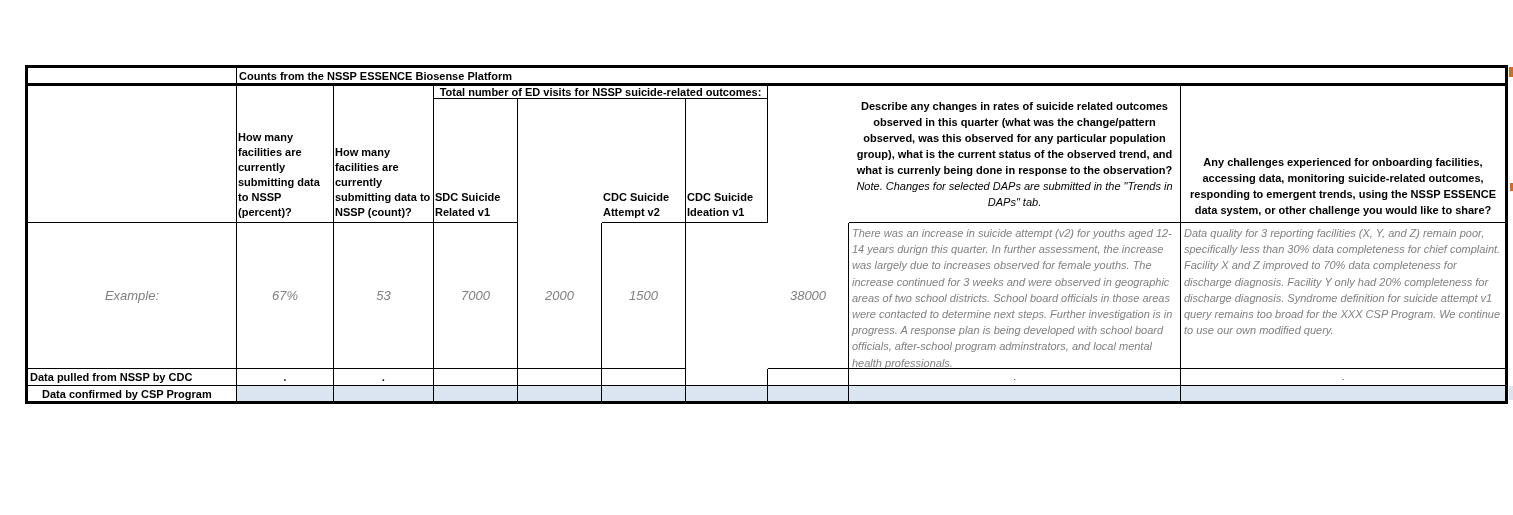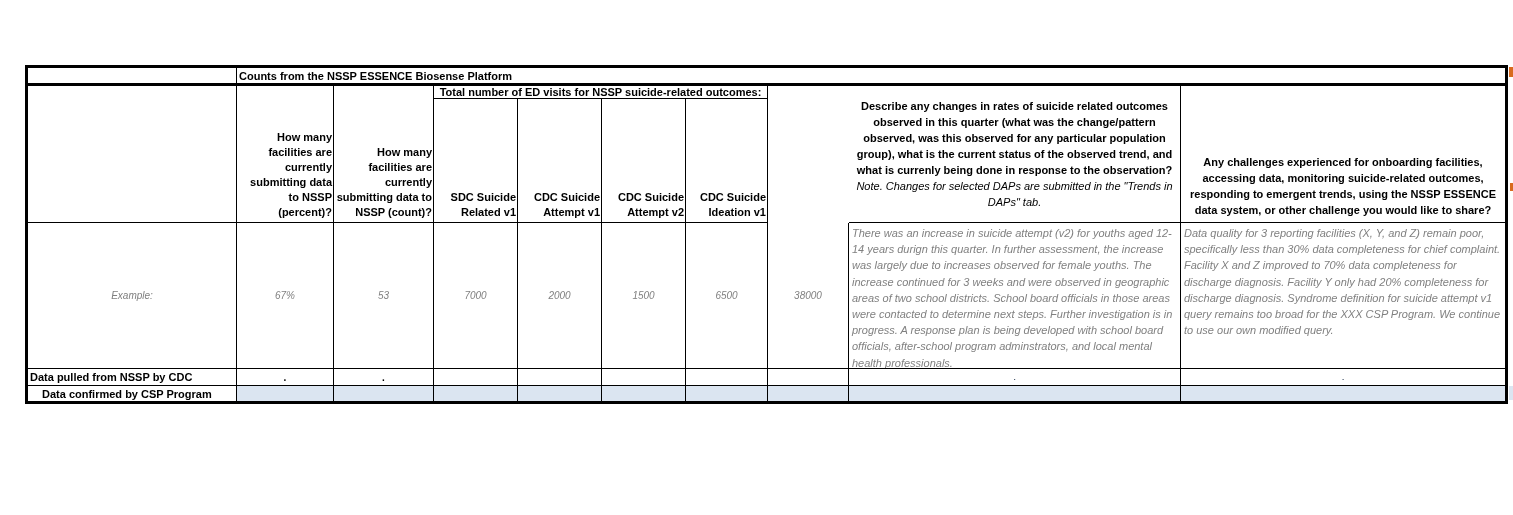--- a/index.html
+++ b/index.html
@@ -32,21 +32,21 @@
   }
   .no-br { border-right: none; }
   .no-bb { border-bottom: none; }
   .thick-bb { border-bottom: 3px solid #000; }
   
   .bold { font-weight: bold; }
   .hdr {
     font-weight: bold;
     font-size: 11px;
     line-height: 15px;
-    text-align: right;
+    text-align: left;
     justify-content: flex-end; 
     padding: 2px 1px;
     color: #000;
   }
   .hdr-mid { justify-content: center; }
   .counts-lbl {
     font-size: 11px;
     font-weight: bold;
     line-height: 14px;
     padding-left: 2px;
@@ -66,21 +66,21 @@
     font-size: 11px;
     line-height: 16px;
     text-align: center;
     padding: 2px 4px;
     color: #000;
   }
   .q-note { font-style: italic; font-weight: normal; }
   .ex {
     color: #808080;
     font-style: italic;
-    font-size: 10px;
+    font-size: 13px;
     justify-content: center;
     text-align: center;
   }
   .ex-long {
     color: #808080;
     font-style: italic;
     font-size: 11px;
     line-height: 16.2px;
     justify-content: flex-start;
     text-align: left;
@@ -120,39 +120,37 @@
 
     <div class="cell" style="grid-column:1; grid-row:2 / 4;"></div>
 
     <div class="cell hdr" style="grid-column:2; grid-row:2 / 4;">How many facilities are currently submitting data to NSSP (percent)?</div>
 
     <div class="cell group-hdr" style="grid-column:4 / 8; grid-row:2;">Total number of ED visits for NSSP suicide-related outcomes:</div>
 
     <div class="cell hdr" style="grid-column:3; grid-row:2 / 4;">How many facilities are currently submitting data to NSSP (count)?</div>
 
     <div class="cell hdr" style="grid-column:4; grid-row:3;">SDC Suicide Related v1</div>
-    <div class="cell hdr" style="grid-column:5; grid-row:3;">CDC Suicide Attempt v1</div>
     <div class="cell hdr" style="grid-column:6; grid-row:3;">CDC Suicide Attempt v2</div>
     <div class="cell hdr" style="grid-column:7; grid-row:3;">CDC Suicide Ideation v1</div>
 
 
     <div class="cell q-hdr hdr-mid" style="grid-column:9; grid-row:2 / 4; justify-content:center;">
       <div class="bold">Describe any changes in rates of suicide related outcomes observed in this quarter (what was the change/pattern observed, was this observed for any particular population group), what is the current status of the observed trend, and what is currenly being done in response to the observation?</div>
       <div class="q-note">Note. Changes for selected DAPs are submitted in the "Trends in DAPs" tab.</div>
     </div>
 
     <div class="cell q-hdr bold no-br" style="grid-column:10; grid-row:2 / 4; justify-content:flex-end; padding-bottom:4px;">Any challenges experienced for onboarding facilities, accessing data, monitoring suicide-related outcomes, responding to emergent trends, using the NSSP ESSENCE data system, or other challenge you would like to share?</div>
 
     <div class="cell ex" style="grid-column:1; grid-row:4;">Example:</div>
     <div class="cell ex" style="grid-column:2; grid-row:4;">67%</div>
     <div class="cell ex" style="grid-column:3; grid-row:4;">53</div>
     <div class="cell ex" style="grid-column:4; grid-row:4;">7000</div>
     <div class="cell ex" style="grid-column:5; grid-row:4;">2000</div>
     <div class="cell ex" style="grid-column:6; grid-row:4;">1500</div>
-    <div class="cell ex" style="grid-column:7; grid-row:4;">6500</div>
     <div class="cell ex" style="grid-column:8; grid-row:4;">38000</div>
     <div class="cell ex-long" style="grid-column:9; grid-row:4;">There was an increase in suicide attempt (v2) for youths aged 12-14 years durign this quarter. In further assessment, the increase was largely due to increases observed for female youths. The increase continued for 3 weeks and were observed in geographic areas of two school districts. School board officials in those areas were contacted to determine next steps. Further investigation is in progress. A response plan is being developed with school board officials, after-school program adminstrators, and local mental health professionals.</div>
     <div class="cell ex-long no-br" style="grid-column:10; grid-row:4;">Data quality for 3 reporting facilities (X, Y, and Z) remain poor, specifically less than 30% data completeness for chief complaint. Facility X and Z improved to 70% data completeness for discharge diagnosis. Facility Y only had 20% completeness for discharge diagnosis. Syndrome definition for suicide attempt v1 query remains too broad for the XXX CSP Program. We continue to use our own modified query.</div>
 
     <div class="cell row-lbl" style="grid-column:1; grid-row:5;">Data pulled from NSSP by CDC</div>
     <div class="cell dot" style="grid-column:2; grid-row:5;">.</div>
     <div class="cell dot" style="grid-column:3; grid-row:5;">.</div>
     <div class="cell" style="grid-column:4; grid-row:5;"></div>
     <div class="cell" style="grid-column:5; grid-row:5;"></div>
     <div class="cell" style="grid-column:6; grid-row:5;"></div>

